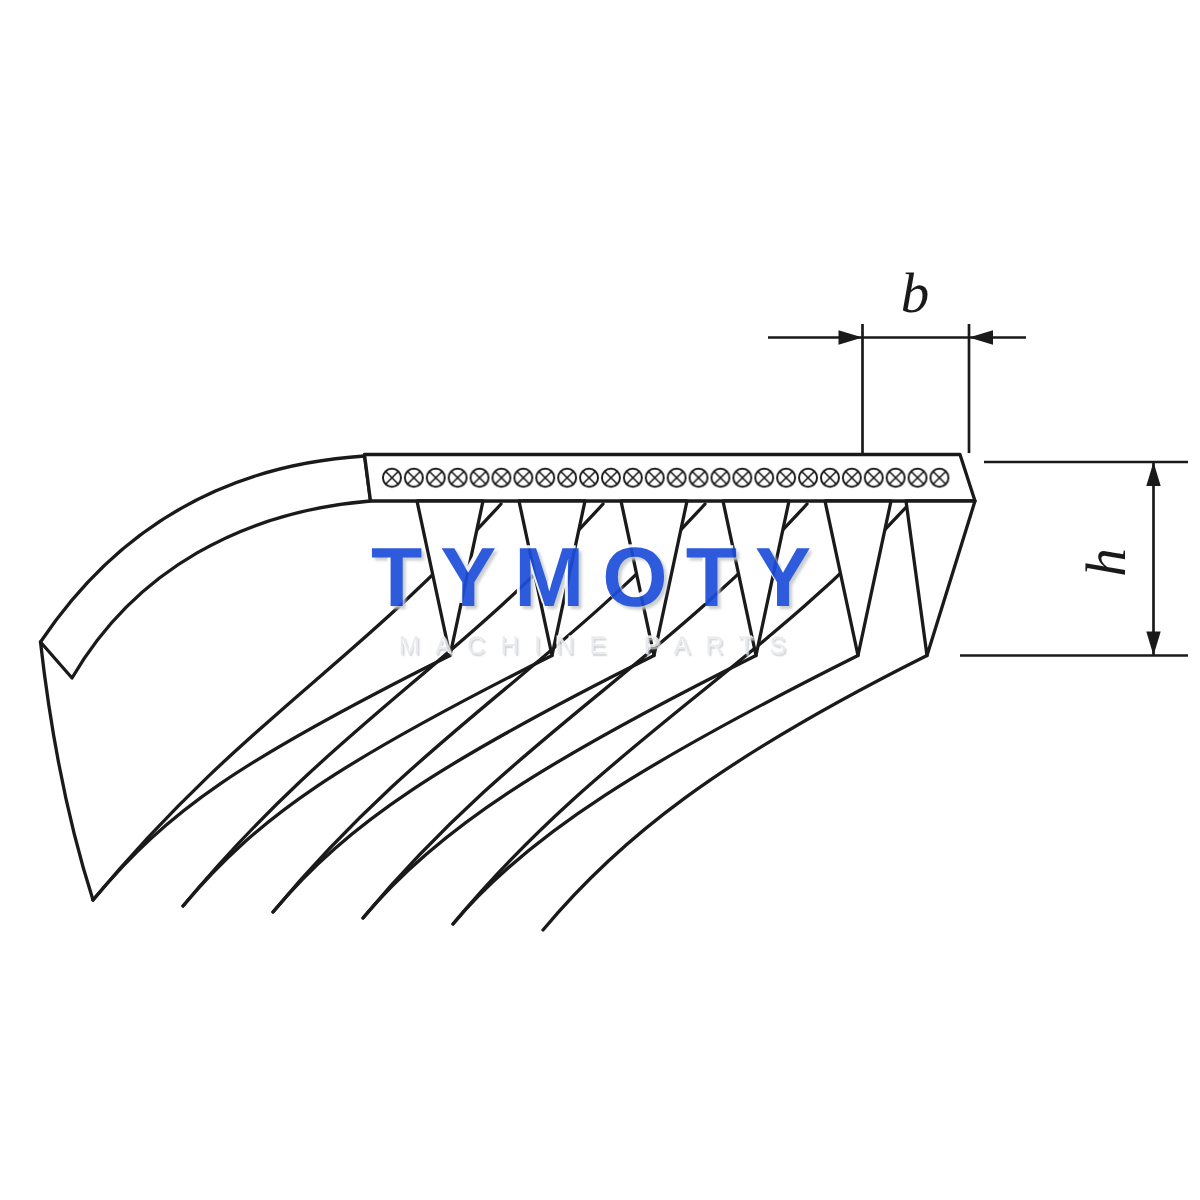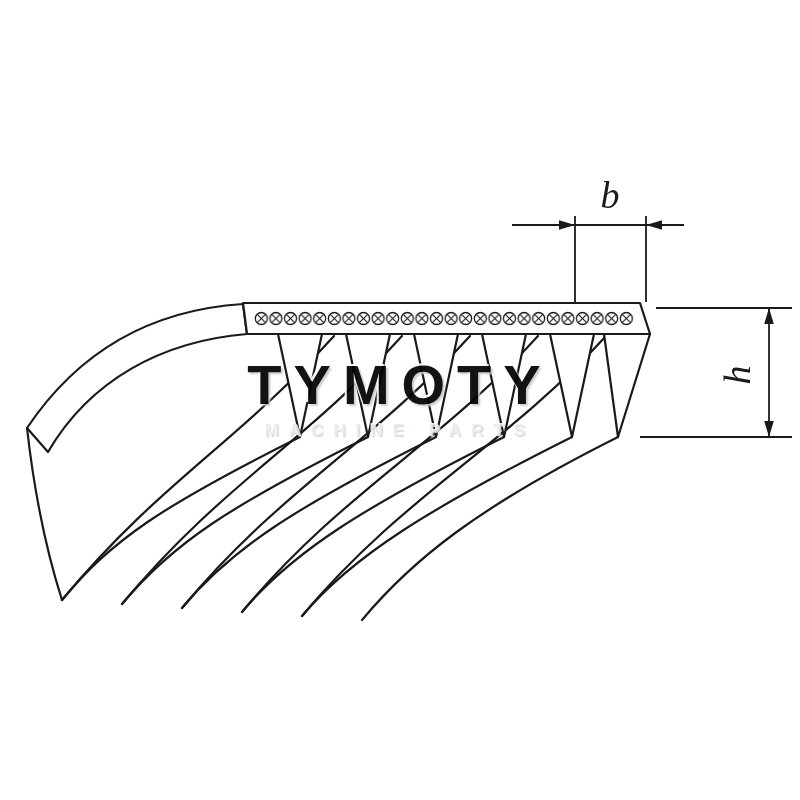--- a/index.html
+++ b/index.html
@@ -25,27 +25,27 @@
     width: 100%;
     text-align: center;
     pointer-events: none;
     opacity: 0.92;
   }
   .wm-title {
     font-family: "Liberation Sans", sans-serif;
     font-weight: 700;
     font-size: 56px;
     letter-spacing: 12px;
-    color: #000000;
+    color: #1d4ed8;
     text-shadow: -2px -2px 0 #ffffff, 2px 2px 2px #c6cace;
   }
   .wm-sub {
     margin-top: 4px;
     font-family: "Liberation Sans", sans-serif;
-    font-weight: 700;
+    font-weight: 400;
     font-size: 17px;
     letter-spacing: 10px;
     color: #e8eaed;
     text-shadow: -1px -1px 0 #ffffff, 1px 1px 1px #ccd0d4;
   }
 </style>
 </head>
 <body>
 
 <div class="canvas">

